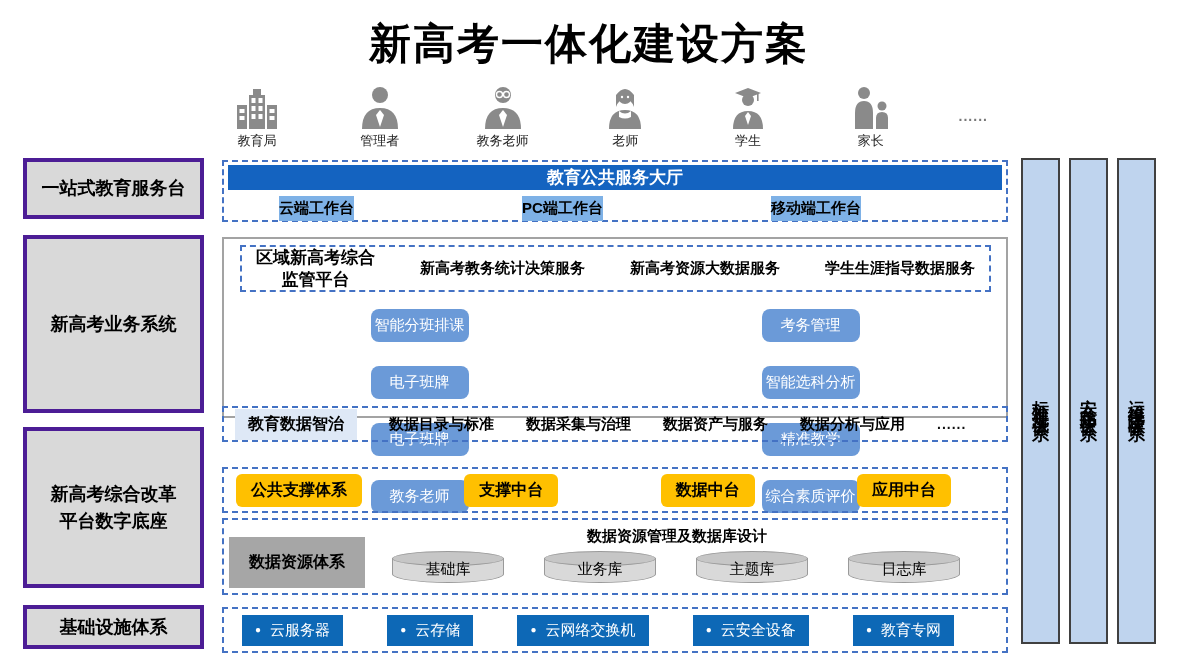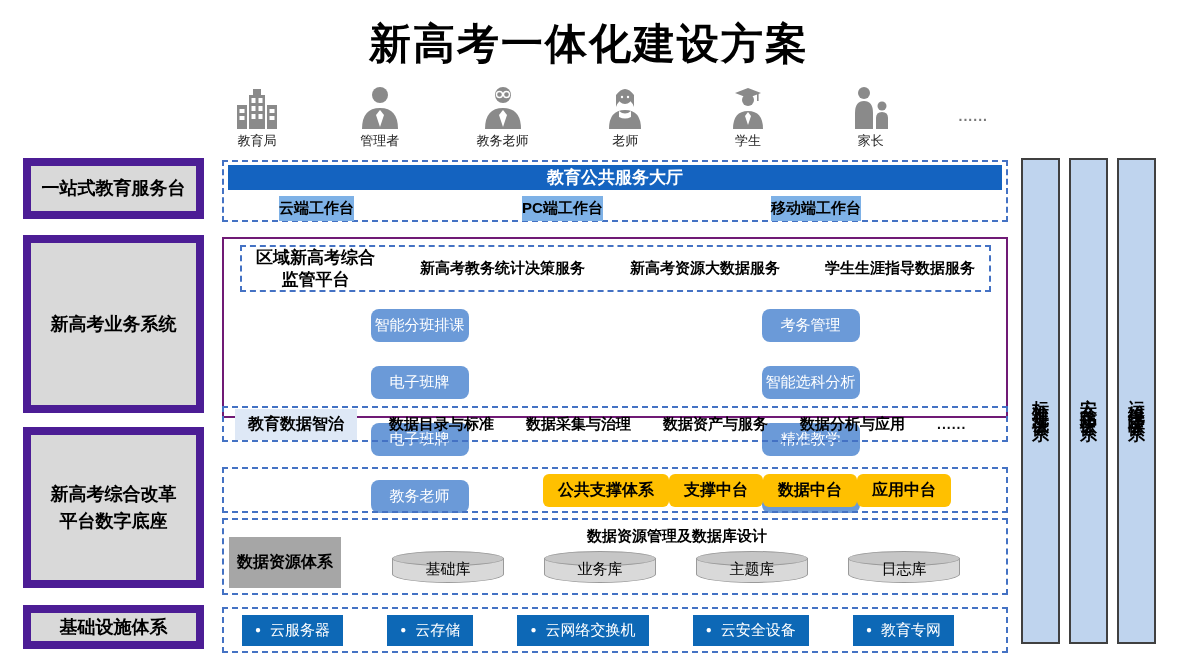--- a/index.html
+++ b/index.html
@@ -11,21 +11,21 @@
 
   
   .users { position:absolute; left:222px; top:88px; width:786px; height:62px;
            display:flex; justify-content:space-between; align-items:flex-end; padding-right:20px; }
   .user { display:flex; flex-direction:column; align-items:center; gap:3px; min-width:70px; }
   .user svg { display:block; }
   .user-label { font-size:13px; color:#222; }
   .users-more { align-self:center; color:#777; font-size:14px; font-weight:bold; margin-bottom:6px; letter-spacing:1px; }
 
   
-  .side-box { position:absolute; left:23px; width:181px; background:#D9D9D9; border:8px solid #4c1d95;
+  .side-box { position:absolute; left:23px; width:181px; background:#D9D9D9; border:4px solid #4c1d95;
               display:flex; flex-direction:column; align-items:center; justify-content:center;
               font-weight:bold; font-size:18px; color:#000; text-align:center; line-height:1.45; }
   .side-1 { top:158px; height:61px; }
   .side-2 { top:235px; height:178px; }
   .side-3 { top:427px; height:161px; }
   .side-4 { top:605px; height:44px; }
 
   
   .vbar { position:absolute; top:158px; height:486px; width:39px; background:#BFD4EE;
           border:2px solid #404040; display:flex; align-items:center; justify-content:center; }
@@ -37,42 +37,42 @@
   .sec { position:absolute; left:222px; width:786px; }
   .dashed { border:2px dashed #4472C4; }
 
   .sec1 { top:160px; height:62px; }
   .hall-bar { margin:3px 4px 0 4px; height:25px; background:#1463C0; color:#fff;
               font-weight:bold; font-size:17px; display:flex; align-items:center; justify-content:center; }
   .wb-row { display:flex; justify-content:space-between; padding:6px 145px 0 55px; }
   .wb { background:#7EB1E6; color:#000; font-weight:bold; font-size:15px;
         padding:3px 0; text-align:center; white-space:nowrap; }
 
-  .sec2 { top:237px; height:181px; border:2px solid #701a75; background:#fff; }
+  .sec2 { top:237px; height:181px; border:2px solid #a3a3a3; background:#fff; }
   .svc-box { margin:6px 15px 0 16px; height:47px; border:2px dashed #4472C4;
              display:flex; align-items:center; justify-content:space-between; padding:0 14px; }
   .svc-first { font-weight:bold; font-size:17px; text-align:center; line-height:1.25; color:#000; }
   .svc { font-weight:bold; font-size:15px; color:#000; white-space:nowrap; }
   .app-grid { display:grid; grid-template-columns:repeat(2,1fr); justify-items:center;
               margin-top:17px; row-gap:24px; }
   .app { background:#6B9AD8; color:#fff; font-size:15px; border-radius:8px; width:98px; height:33px;
          display:flex; align-items:center; justify-content:center; white-space:nowrap; }
 
   .sec3a { top:406px; height:36px; display:flex; align-items:center; gap:32px; padding:0 10px 0 11px; }
   .gov-label { background:#DEE8F6; font-weight:bold; font-size:16px; color:#000; padding:5px 13px; white-space:nowrap; }
   .gov-item { font-weight:bold; font-size:15px; color:#000; white-space:nowrap; }
   .gov-more { font-weight:bold; font-size:14px; color:#111; letter-spacing:1px; }
 
-  .sec3b { top:467px; height:46px; display:flex; align-items:center; justify-content:flex-end;
+  .sec3b { top:467px; height:46px; display:flex; align-items:center; justify-content:space-between;
            padding:0 55px 0 12px; }
   .mid { background:#FFC000; border-radius:6px; font-weight:bold; font-size:16px; color:#000;
          padding:6px 15px; white-space:nowrap; }
 
   .sec3c { top:518px; height:77px; }
-  .dr-label { position:absolute; left:5px; top:17px; bottom:5px; width:112px; background:#A6A6A6;
+  .dr-label { position:absolute; left:5px; top:17px; bottom:5px; width:136px; background:#A6A6A6;
               display:flex; align-items:center; justify-content:center; font-weight:bold; font-size:16px; color:#000; }
   .dr-right { margin-left:128px; width:650px; }
   .dr-title { text-align:center; font-weight:bold; font-size:15px; color:#000; margin-top:7px; }
   .cyl-row { display:flex; justify-content:space-between; padding:12px 42px 0 40px; }
   .cyl { position:relative; width:112px; height:25px; background:#D9D9D9; border:1px solid #9a9a9a;
          border-top:none; border-radius:0 0 56px 56px / 0 0 9px 9px;
          display:flex; align-items:flex-end; justify-content:center; }
   .cyl::before { content:""; position:absolute; top:-7px; left:-1px; right:-1px; height:13px;
                  background:#c6c6c6; border:1px solid #9a9a9a; border-radius:50%; }
   .cyl span { position:relative; font-size:15px; color:#000; padding-bottom:3px; }

